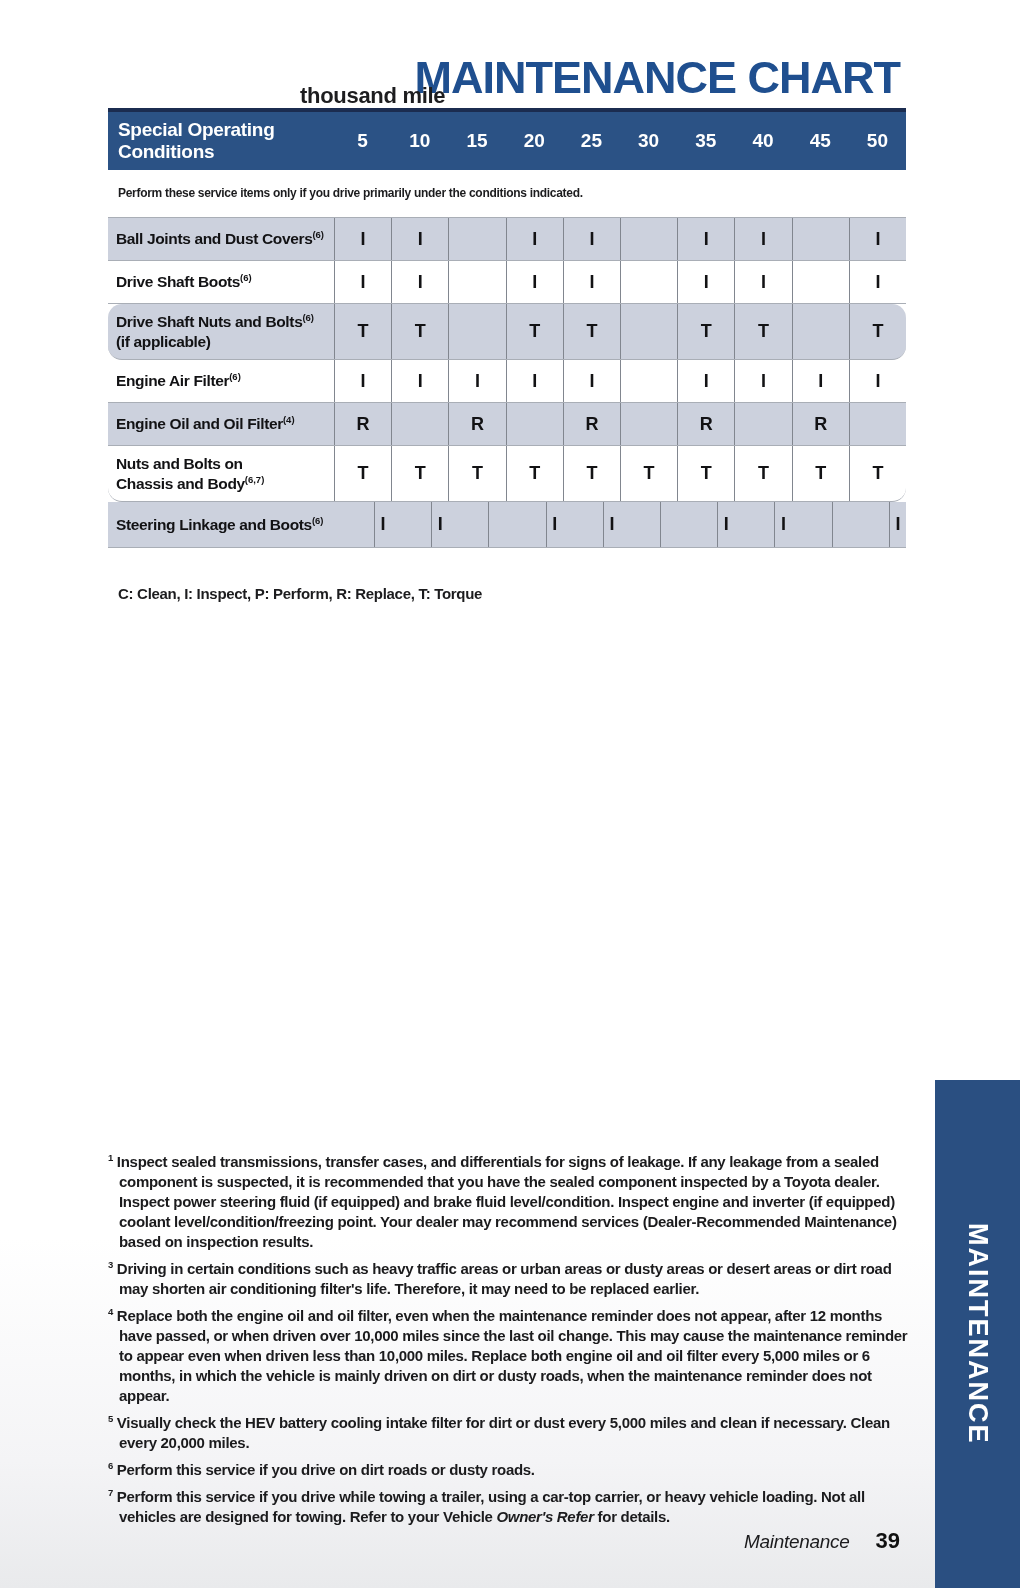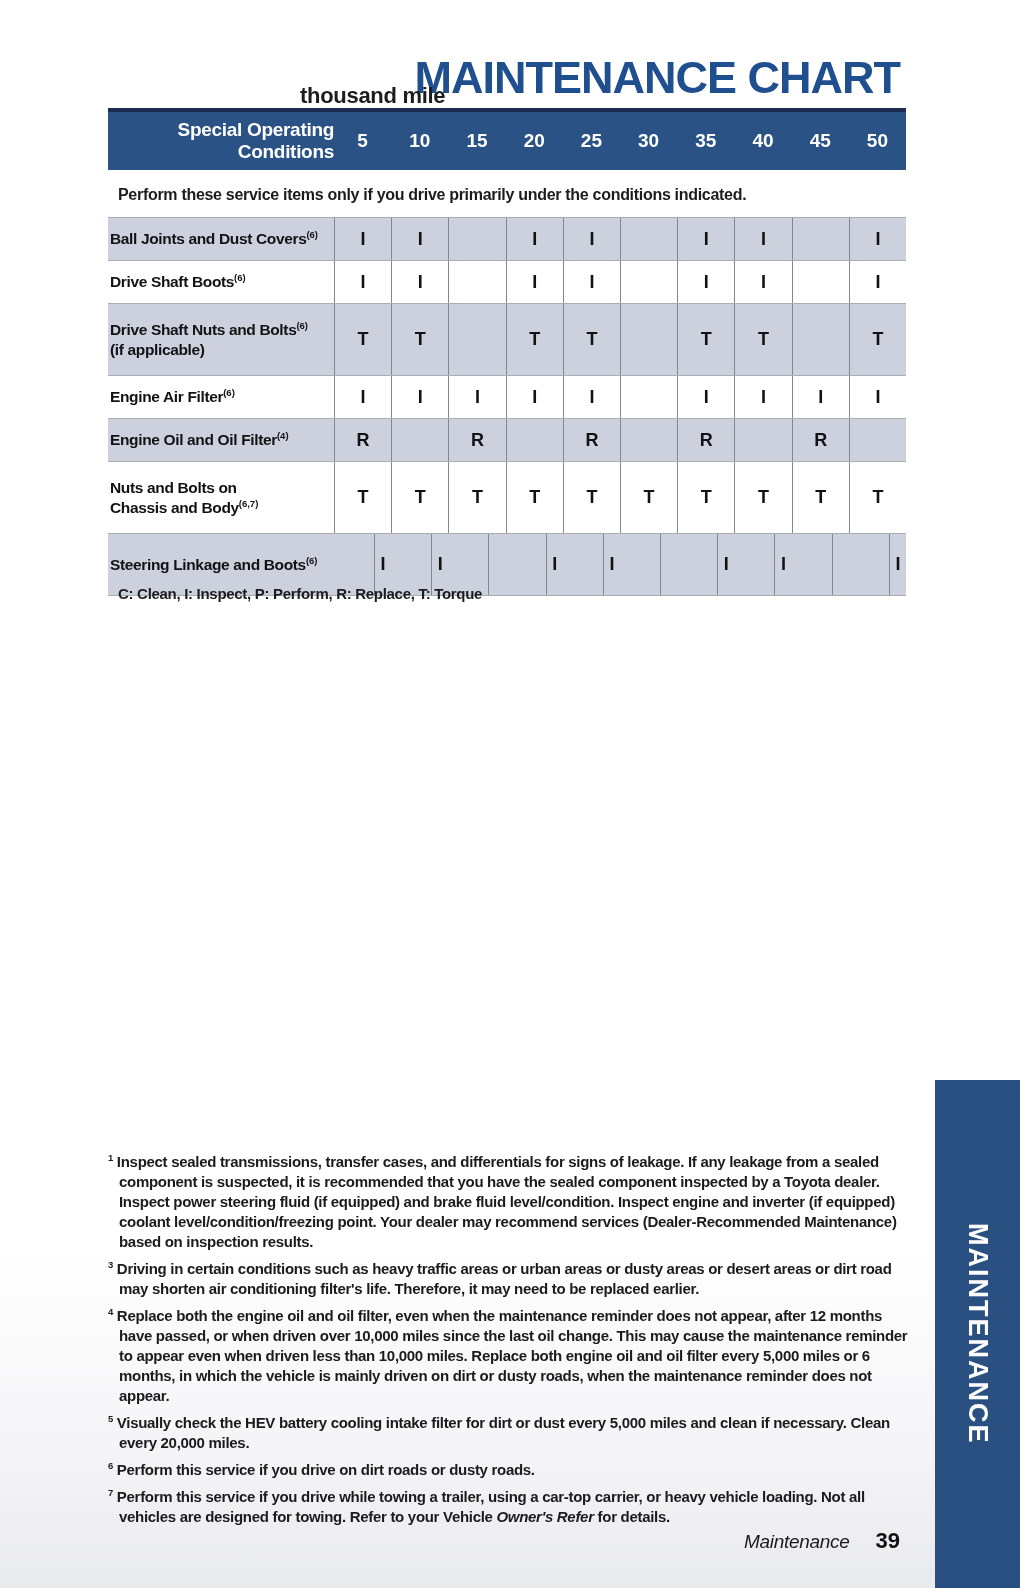--- a/index.html
+++ b/index.html
@@ -28,47 +28,47 @@
   
   .hdr-bar{
     position:absolute;left:108px;top:108px;width:798px;height:62px;
     box-sizing:border-box;border-top:4px solid #1b2c50;
     background:#2b5285;
     display:grid;grid-template-columns:226px repeat(10,1fr);
     align-items:center;
   }
   .hdr-label{
     padding-left:10px;color:#ffffff;font-weight:bold;font-size:19px;
-    line-height:1.15;letter-spacing:-0.3px;text-align:right;
+    line-height:1.15;letter-spacing:-0.3px;
   }
   .hdr-num{
     text-align:center;color:#ffffff;font-weight:bold;font-size:19px;
   }
   
   .note{
     position:absolute;left:118px;top:186px;width:780px;
-    font-size:16px;font-weight:bold;color:#1c1c1e;letter-spacing:-0.3px;
+    font-size:12px;font-weight:bold;color:#1c1c1e;letter-spacing:-0.3px;
   }
   
   .mtable{
     position:absolute;left:108px;top:217px;width:798px;
     border-top:1px solid #a9aeb6;
   }
   .trow{
     display:grid;grid-template-columns:226px repeat(10,1fr);
     border-bottom:1px solid #a9aeb6;
     box-sizing:border-box;
   }
   .trow.shaded{background:#ccd1dd;}
   .h43{height:43px;}
   .h44{height:43px;}
-  .h54{height:62px;gap:40px;}
-  .h56{height:72px;}
+  .h54{height:46px;gap:40px;}
+  .h56{height:56px;border-radius:14px;}
   .rlabel{
-    padding-left:2px;display:flex;flex-direction:column;justify-content:center;
+    padding-left:8px;display:flex;flex-direction:column;justify-content:center;
     font-weight:bold;font-size:15.5px;line-height:1.25;color:#121214;
     letter-spacing:-0.35px;white-space:nowrap;overflow:hidden;
   }
   .lline{display:block;}
   .rlabel sup,.hdr-label sup{font-size:9.5px;vertical-align:super;letter-spacing:0;}
   .cell{
     border-left:1px solid #81868f;
     display:flex;align-items:center;justify-content:center;
     font-weight:bold;font-size:18px;color:#121214;
   }

